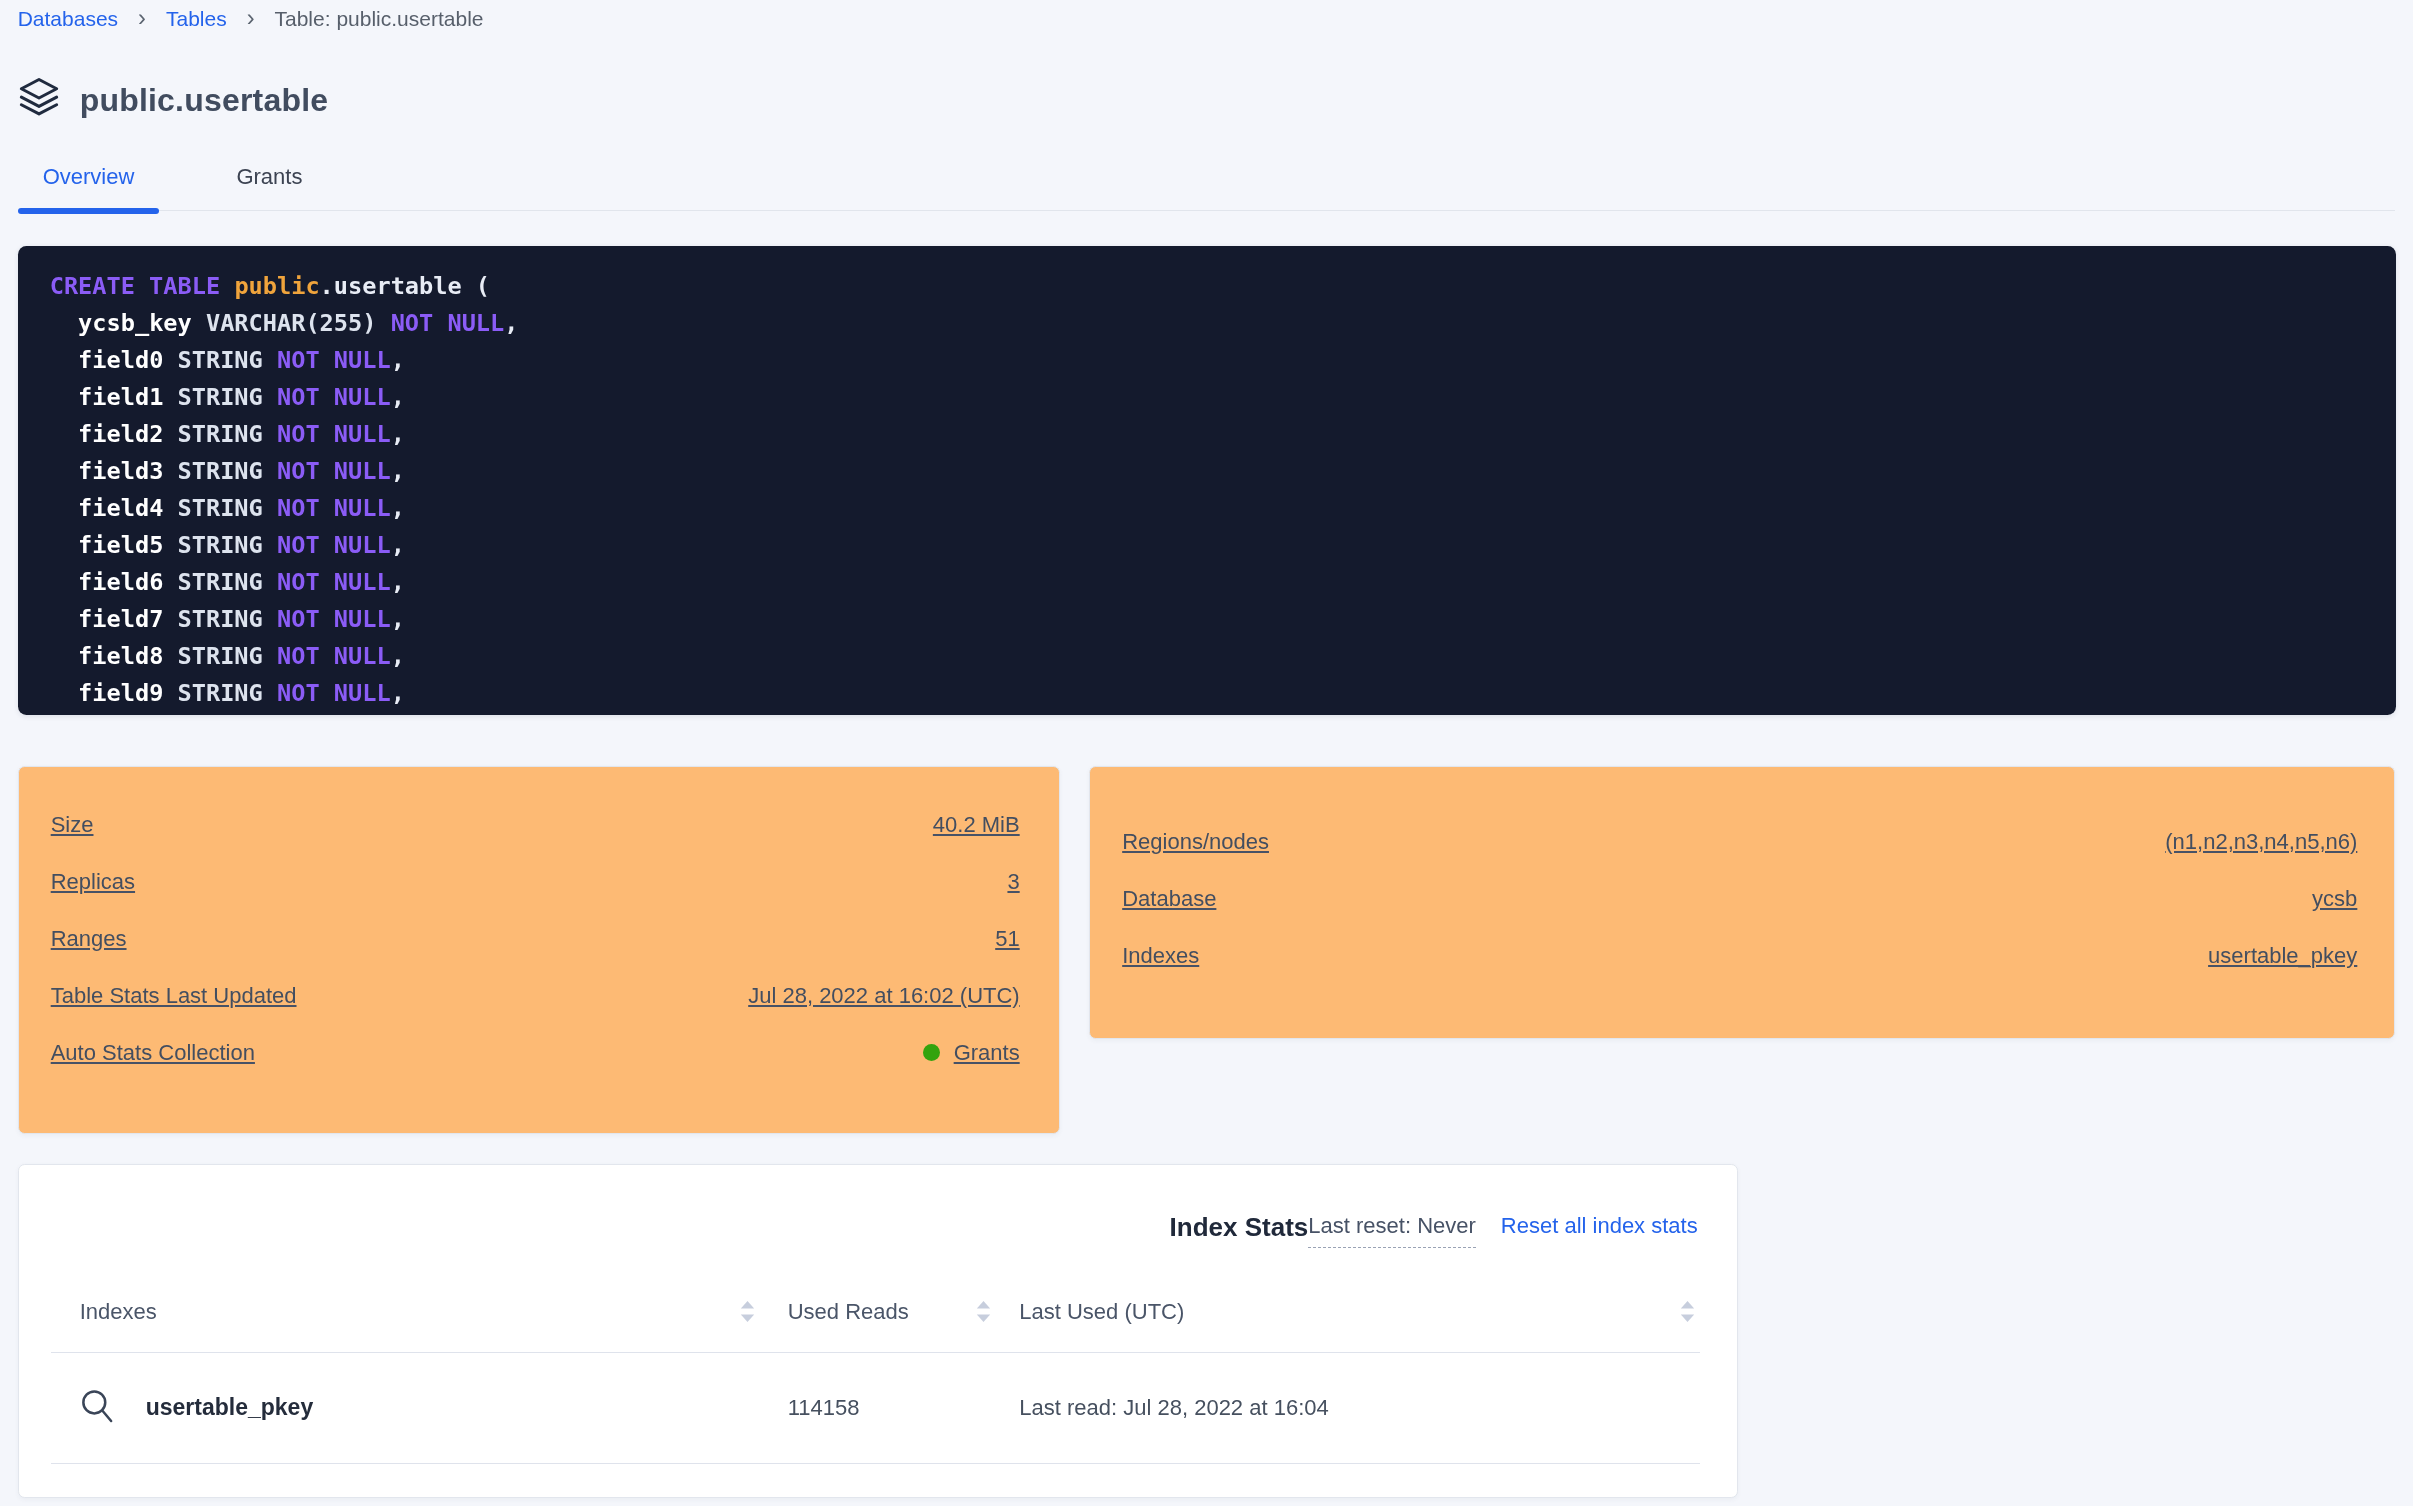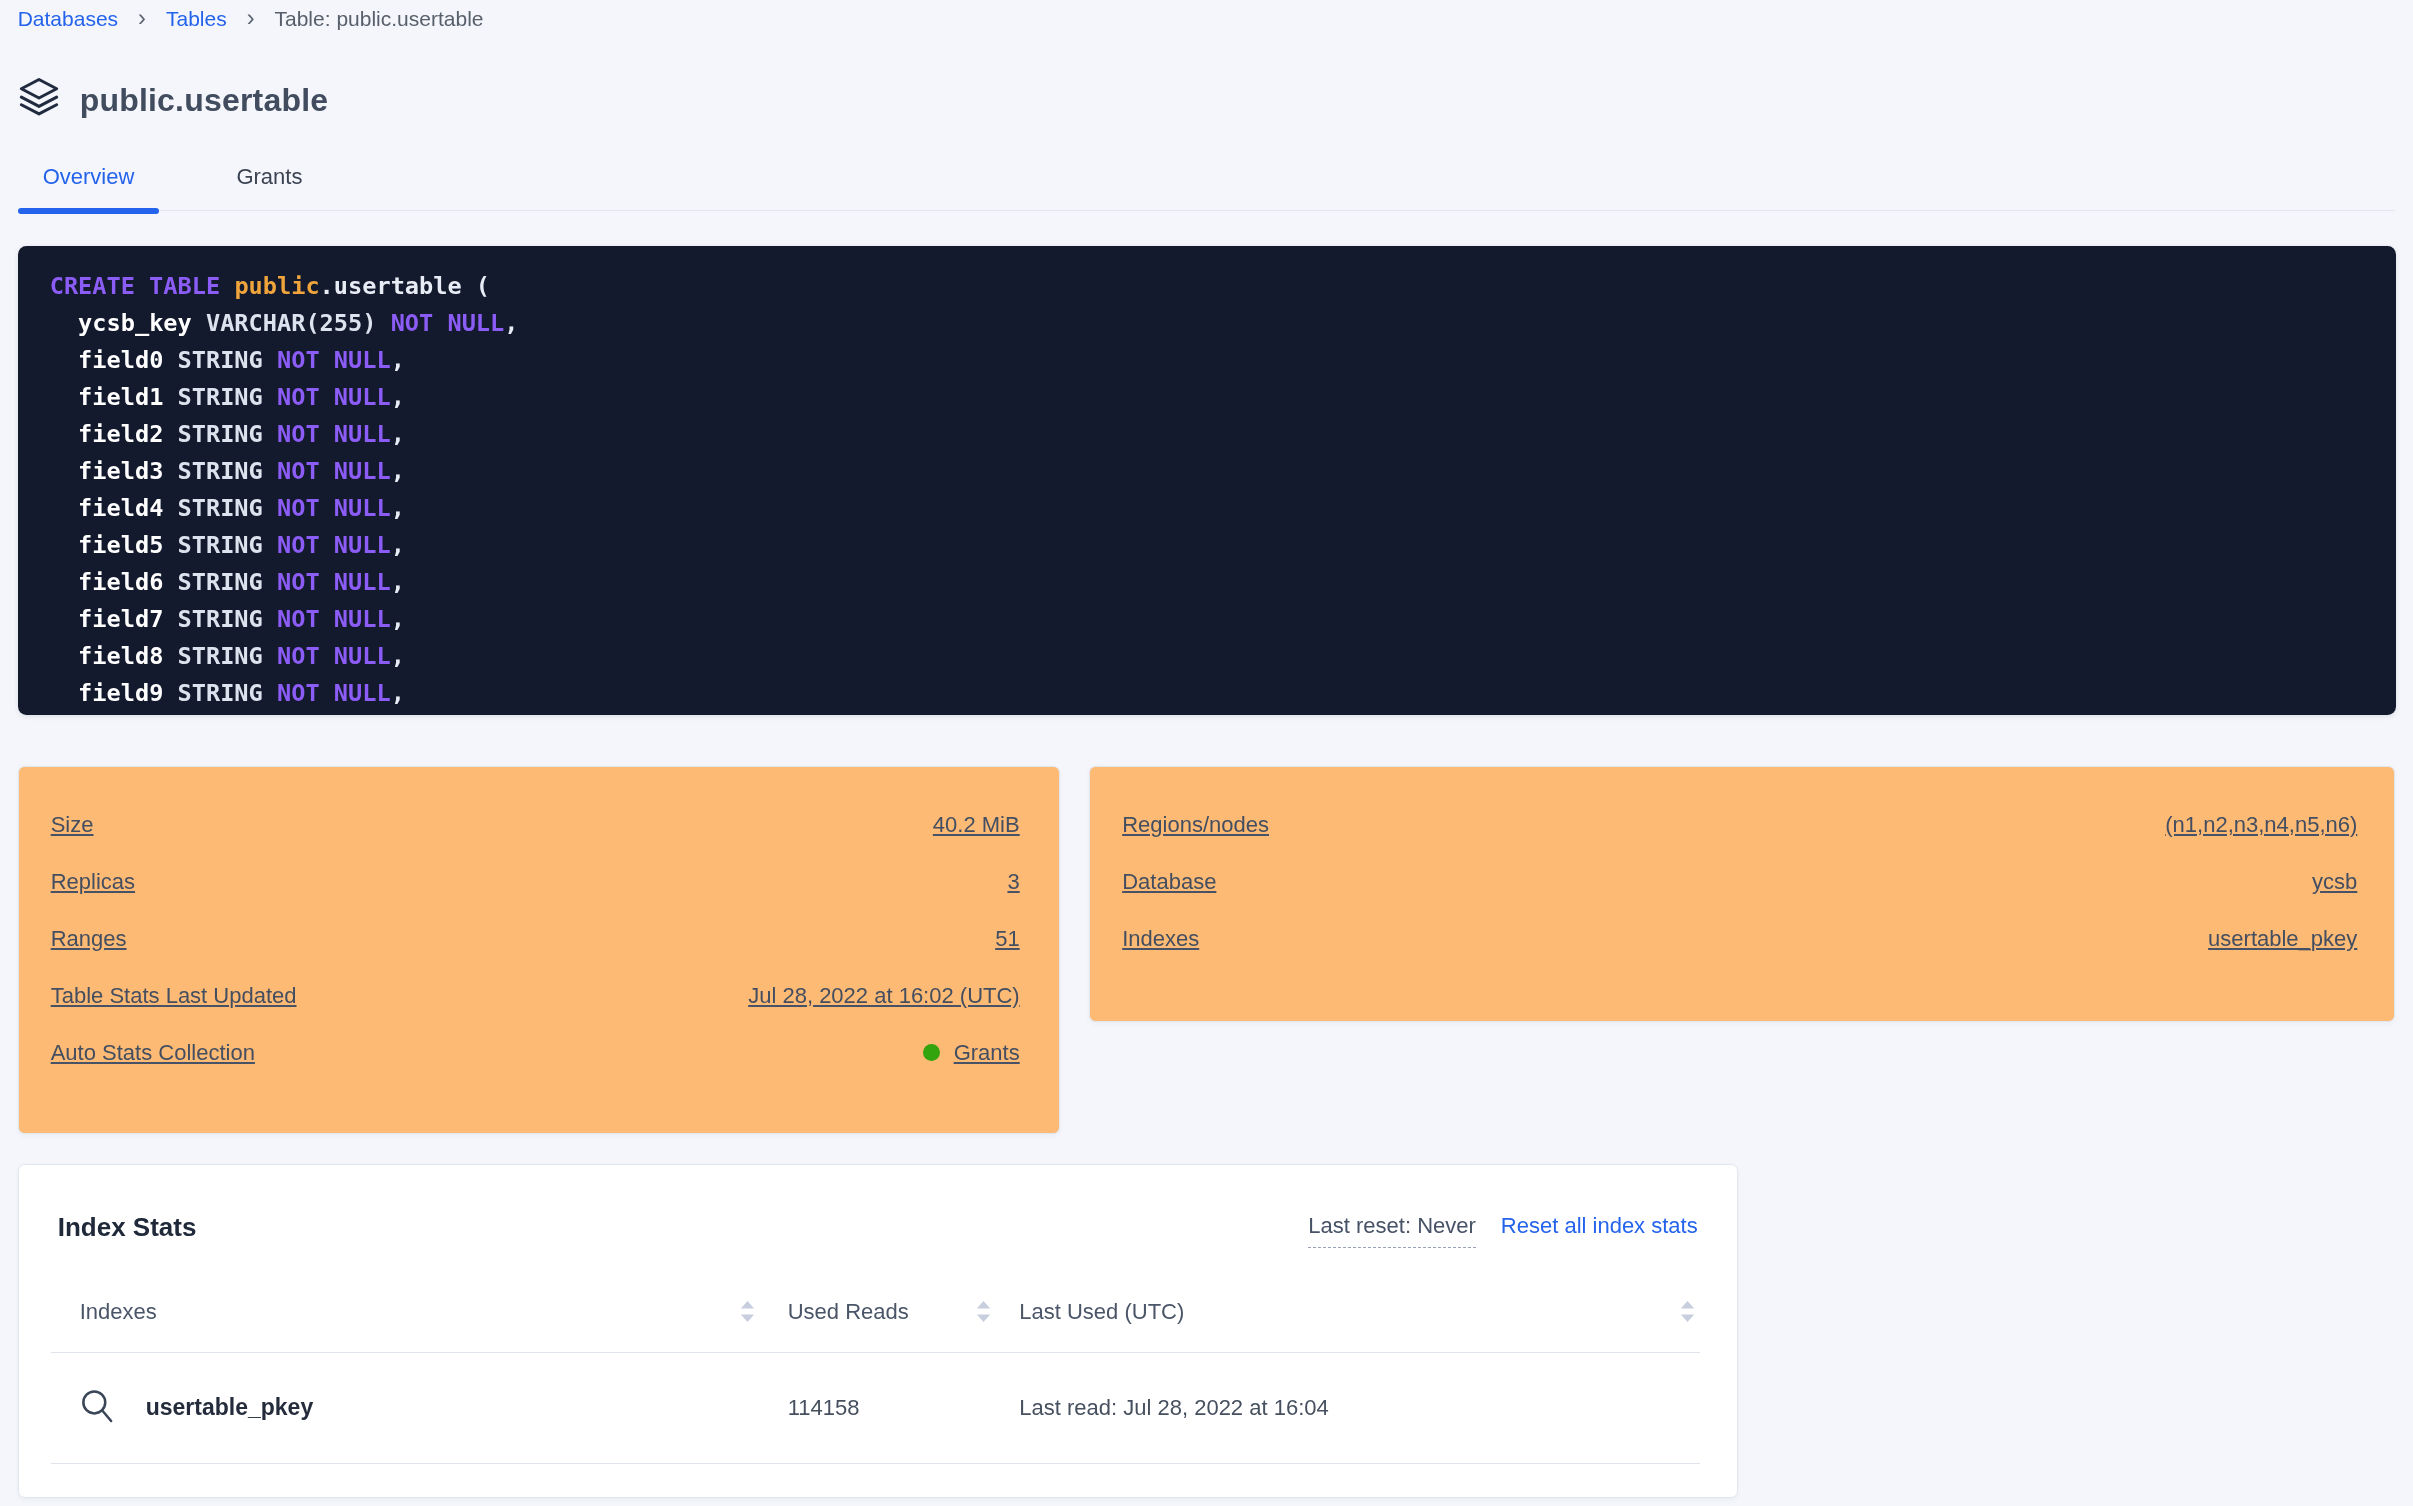--- a/index.html
+++ b/index.html
@@ -48,36 +48,36 @@
   .tok-type   { color:#dde3ee; }
 
   
   .cards-row { margin-top:51px; display:flex; gap:29.5px; align-items:flex-start; }
   .card {
     background:#fdba74; border:0.8px solid #e2e6ed; border-radius:6.7px;
     box-shadow:0 1.7px 4.2px rgba(60,70,90,.05);
     text-decoration:underline;
   }
   .card.left  { width:1042px; padding:29px 39px 52px 32px; }
-  .card.right { flex:1; padding:29px 37px 54px 32px; }
+  .card.right { flex:1; padding:46px 37px 54px 32px; }
   .stat-row { height:57px; display:flex; align-items:center; justify-content:space-between;
               font-size:22px; color:#434e60; }
   .stat-label { color:#434e60; }
   .stat-value { color:#434e60; display:flex; align-items:center; }
   .status-dot { width:17px; height:17px; border-radius:50%; background:#33a30e;
                 display:inline-block; margin-right:13.5px; }
 
   
   .index-card {
     margin-top:29.5px; width:1720px; height:334px; overflow:hidden;
     background:#ffffff; border:0.8px solid #e2e6ed; border-radius:6.7px;
     box-shadow:0 1.7px 4.2px rgba(60,70,90,.05);
   }
-  .index-head { display:flex; justify-content:space-between; align-items:flex-start;
-                padding:47px 39px 0 39px;gap:34px; }
+  .index-head { display:flex; justify-content:flex-end; align-items:flex-start;
+                padding:47px 39px 0 39px; }
   .index-title { font-size:26px; font-weight:700; color:#20293a; }
   .index-head-right { display:flex; align-items:flex-start; gap:25px; font-size:22px; padding-top:1.7px; }
   .last-reset { color:#475266; border-bottom:1.7px dashed #9aa3b5; padding-bottom:7.6px; cursor:default; }
   .reset-link { color:#2463eb; cursor:pointer; }
 
   .istats-table { margin:23.6px 37px 0 32px; }
   .thead { display:flex; height:81px; align-items:center; border-bottom:1.7px solid #dfe3ec;
            font-size:22px; color:#4a5568; }
   .trow  { display:flex; height:111px; align-items:center; border-bottom:1.7px solid #dfe3ec;
            font-size:22px; color:#46505f; }

